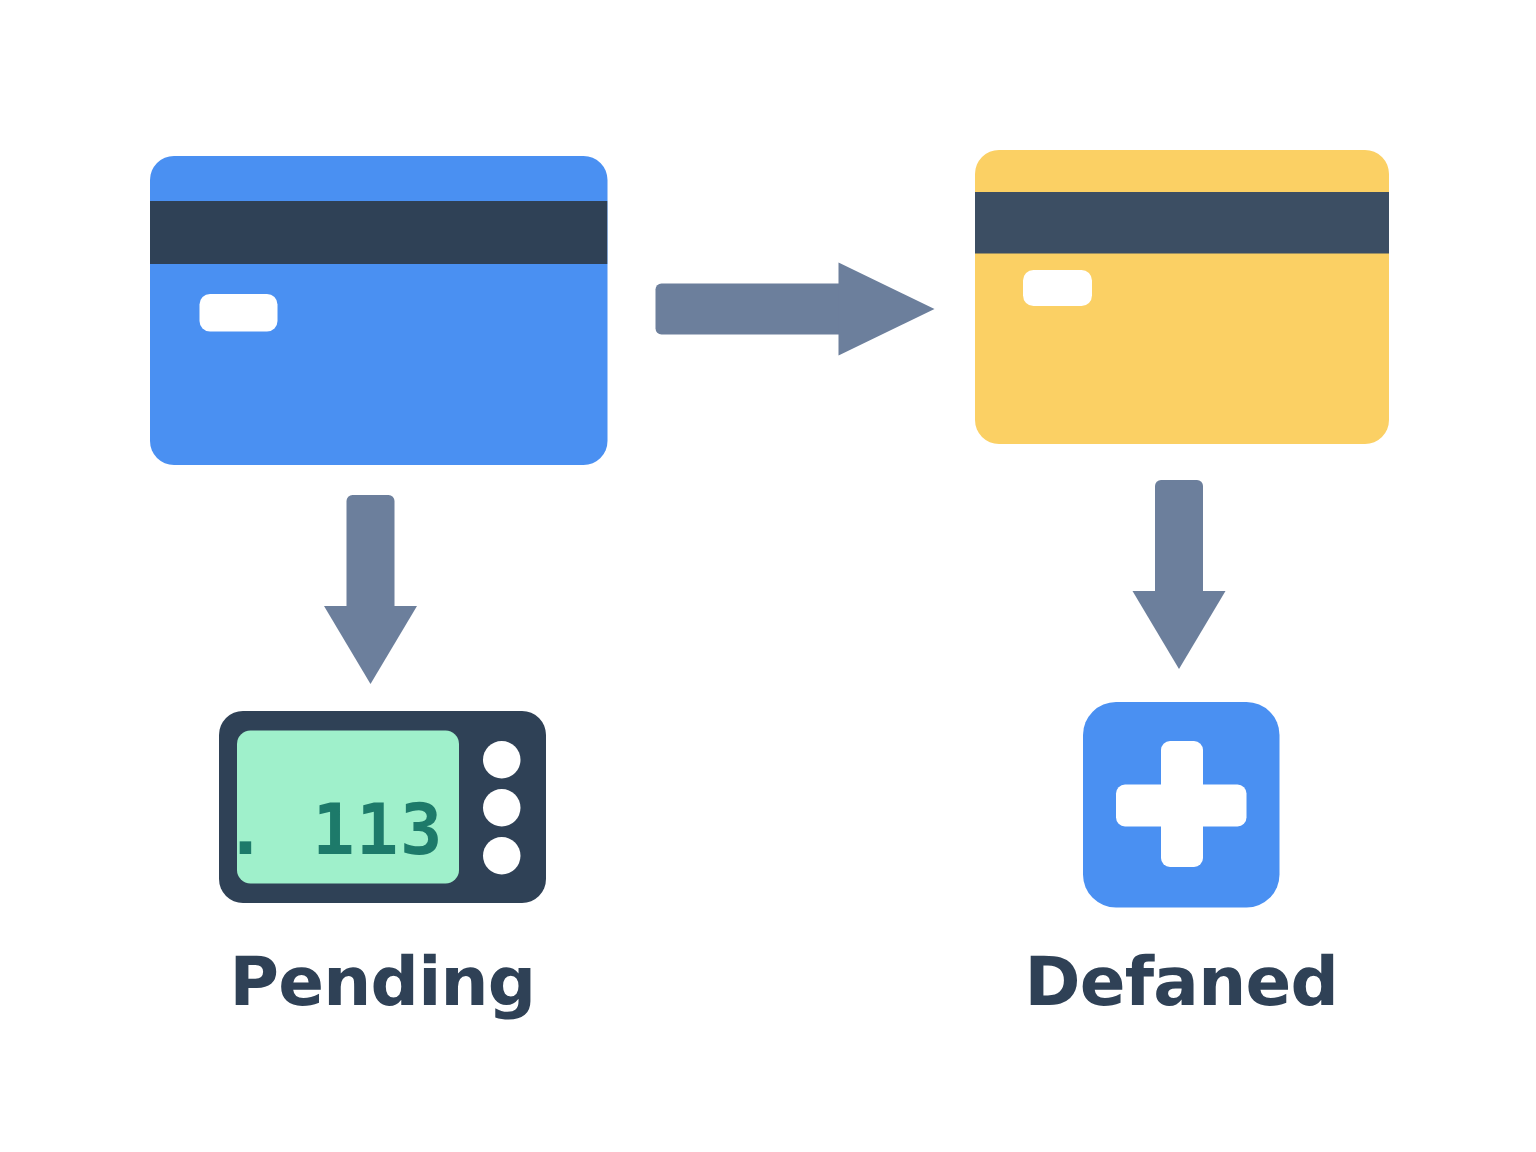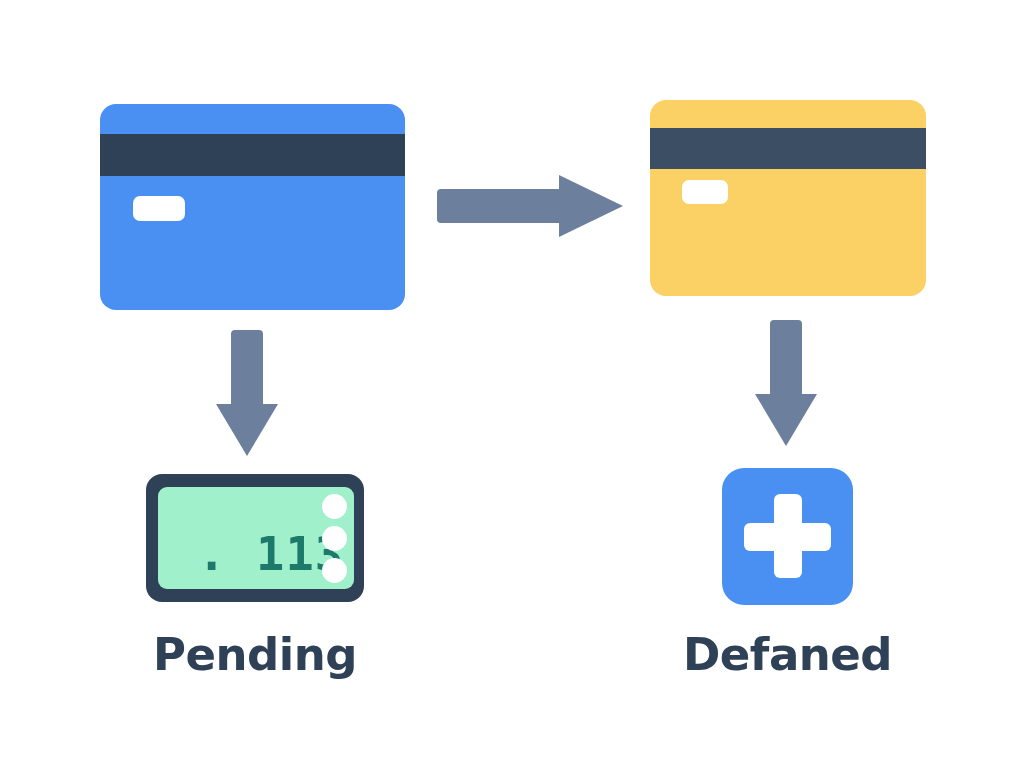--- a/index.html
+++ b/index.html
@@ -147,21 +147,20 @@
   }
   #device-screen {
     position: absolute;
     left: 12px;
     top: 13px;
     width: 148px;
     height: 102px;
     background: #9ff0cb;
     border-radius: 9px;
     overflow: hidden;
-    padding-left: 48px;
   }
   #device-readout {
     position: absolute;
     right: 10px;
     bottom: 12px;
     color: #1d7a6a;
     font-family: "DejaVu Sans Mono", monospace;
     font-size: 47px;
     font-weight: bold;
     letter-spacing: 1px;

